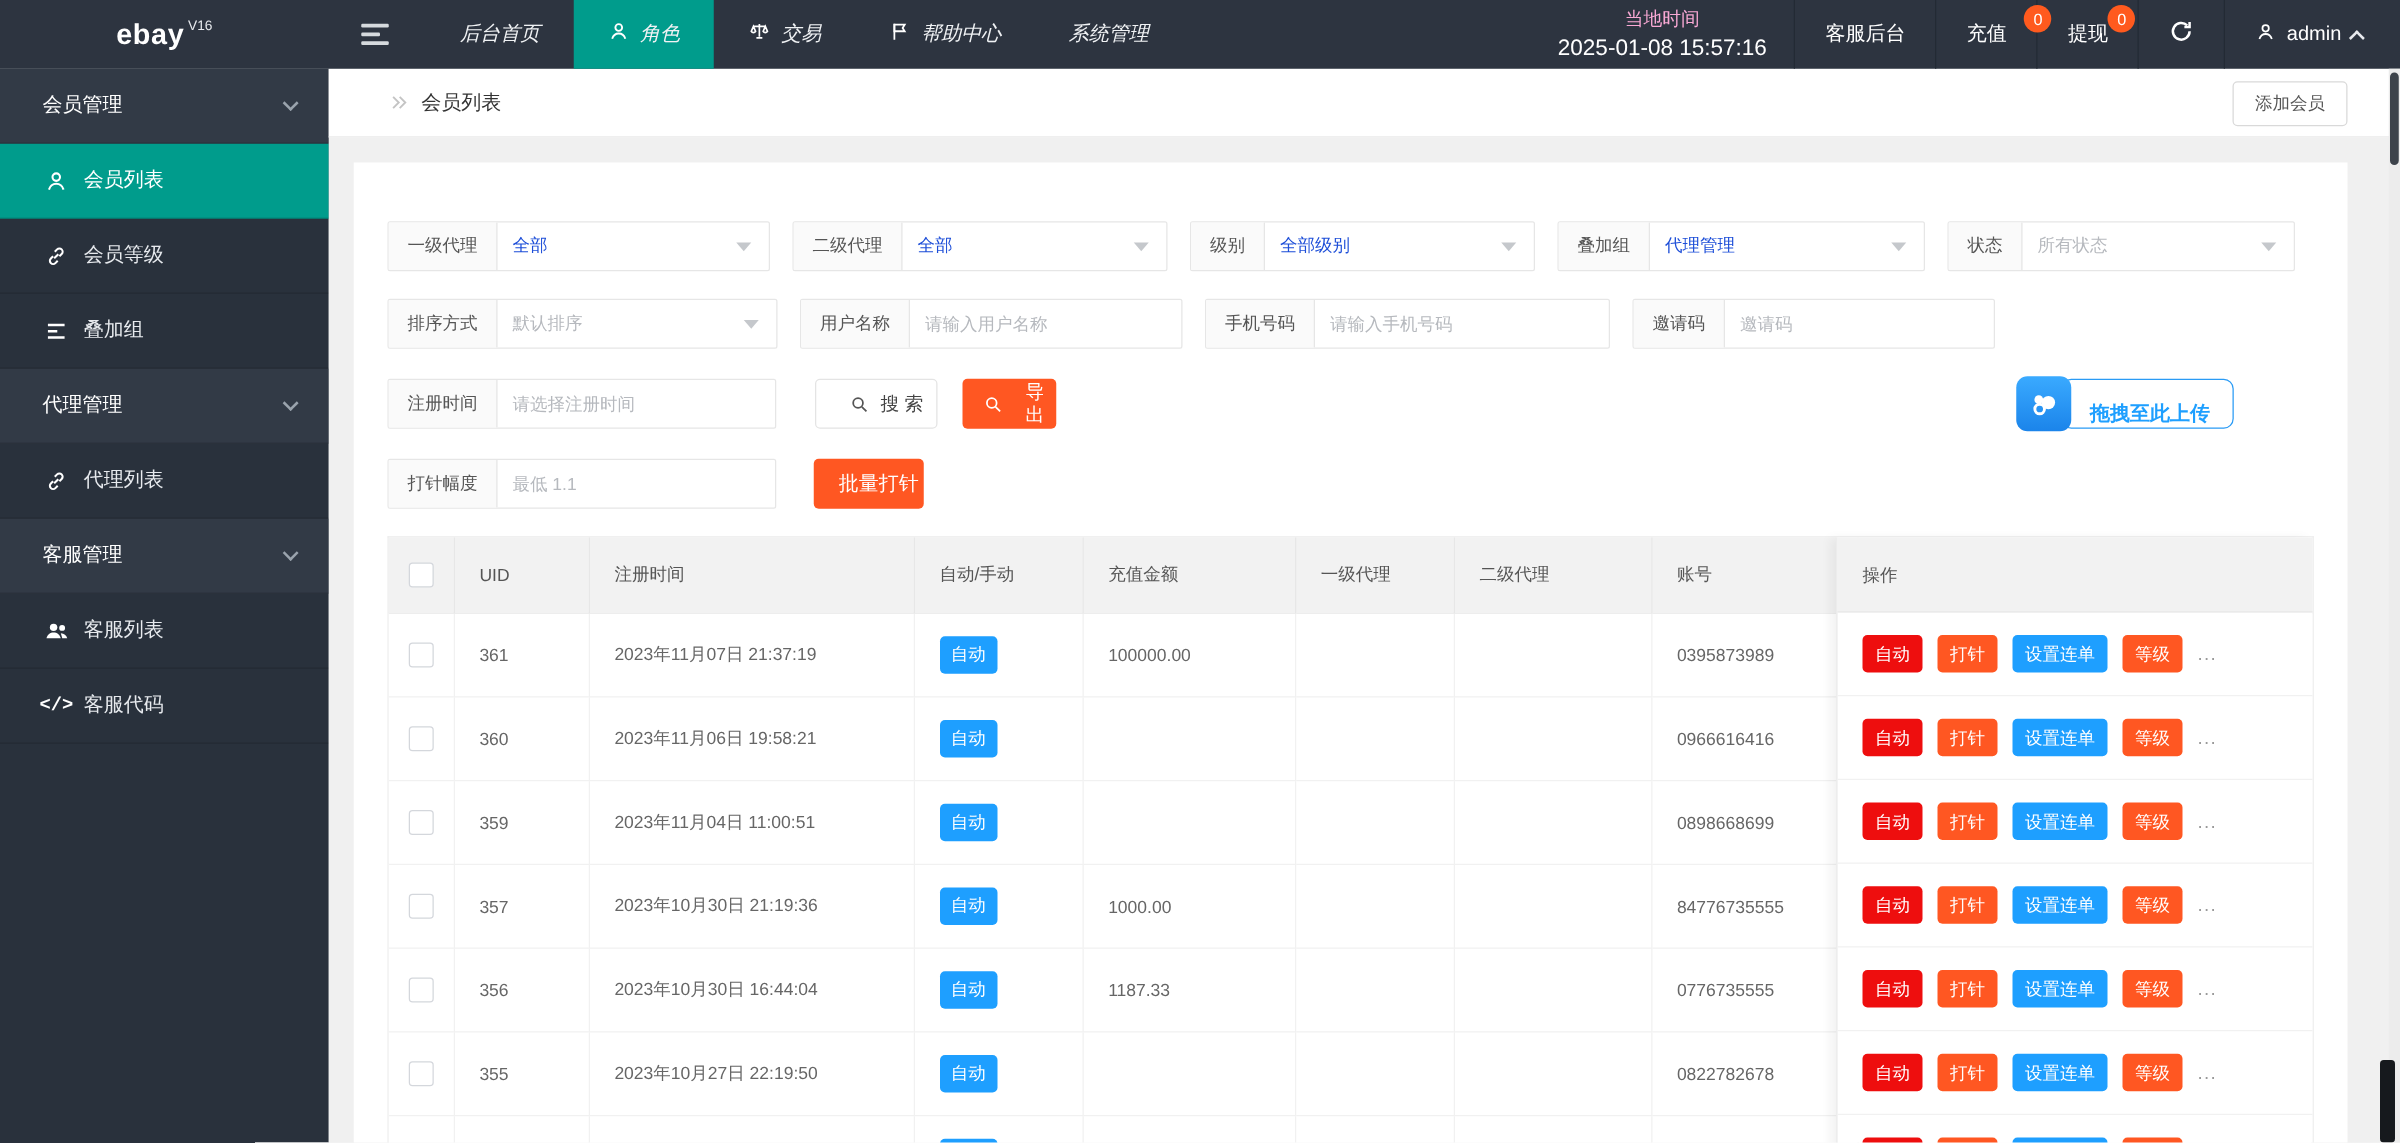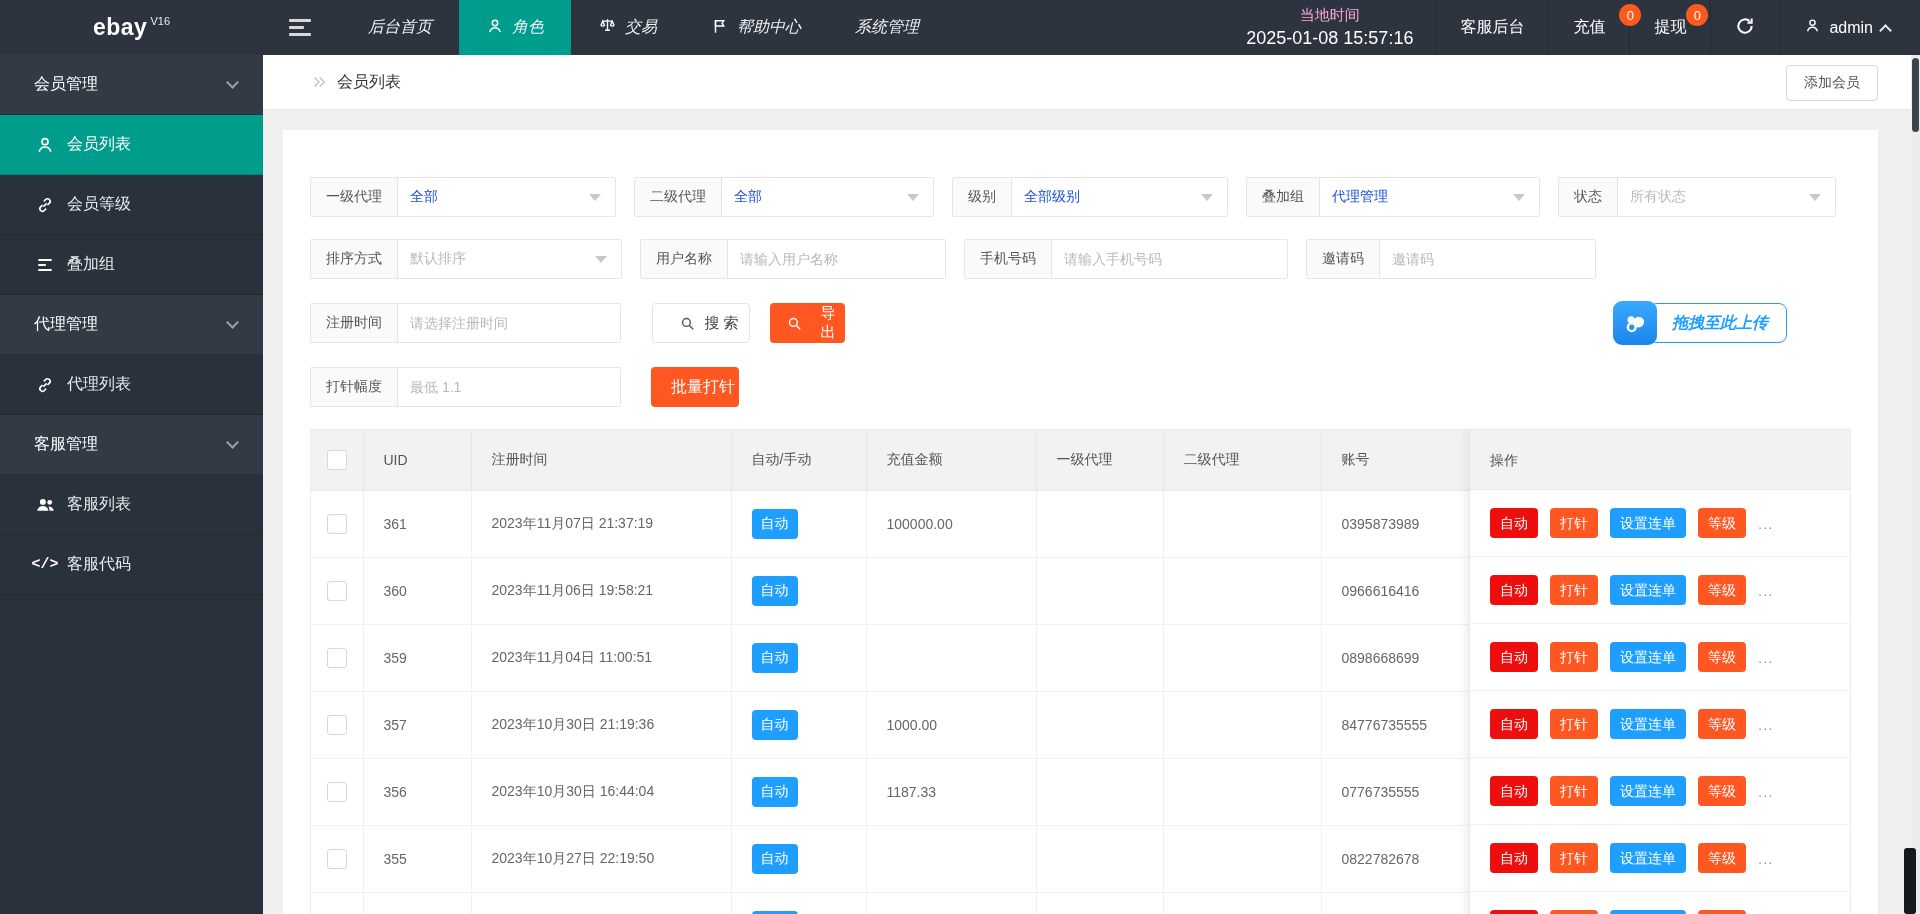--- a/index.html
+++ b/index.html
@@ -73,22 +73,22 @@
   .btn { display:inline-flex; align-items:center; justify-content:center; gap:8px; height:40px;
     border-radius:4px; font-size:15px; cursor:pointer; border:none;padding-left:16px; }
   .btn-plain { background:#fff; border:1px solid #e4e4e4; color:#444; width:98px; margin-left:13px; }
   .btn-orange { background:#ff5722; color:#fff; }
   .btn-export { width:75px; margin-left:20px; }
   .btn-batch { width:88px; margin-left:12px; font-size:16px; }
 
   .upload { margin-left:auto; margin-right:91px; display:flex; align-items:center; cursor:pointer; }
   .upload-icon { width:44px; height:44px; border-radius:9px; background:linear-gradient(180deg,#3aaaff,#1b84ea);
     display:flex; align-items:center; justify-content:center; position:relative; z-index:2; }
-  .upload-box { height:40px; margin-left:-8px; display:flex; align-items:center;
-    border:1px solid #2a9bf5; border-radius:8px; padding:0 18px 0 22px;font-style:italic; }
+  .upload-box { height:40px; margin-left:-8px; display:flex; align-items:flex-end;
+    border:1px solid #2a9bf5; border-radius:8px; padding:0 18px 0 22px; }
   .upload-box span { color:#1e9fff; font-size:16px; font-weight:bold; }
 
   
   .table-wrap { position:relative; margin-top:13px; width:calc(100% - 27px);
     border:1px solid #ececec; border-bottom:none; }
   table { border-collapse:collapse; table-layout:fixed; width:100%; }
   th { height:60px; background:#f2f2f2; font-weight:400; font-size:14px; color:#555;
     text-align:left; padding-left:20px; border-right:1px solid #e7e7e7; border-bottom:1px solid #e7e7e7; }
   td { height:67px; font-size:14px; color:#666; padding-left:20px;
     border-right:1px solid #f1f1f1; border-bottom:1px solid #f1f1f1; background:#fff; }

